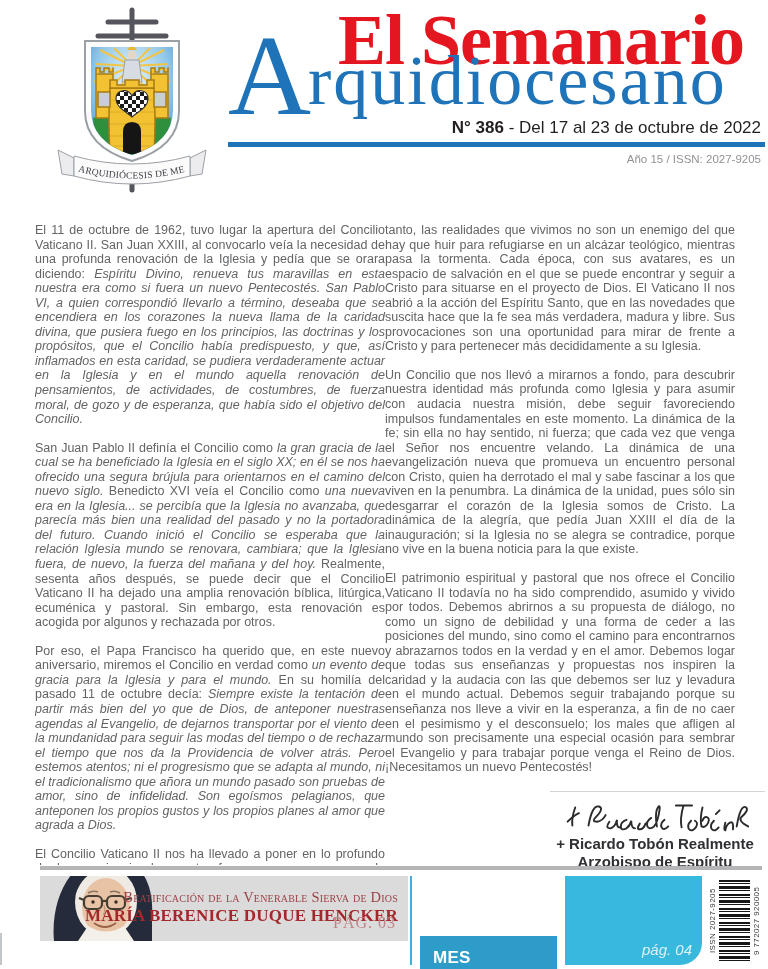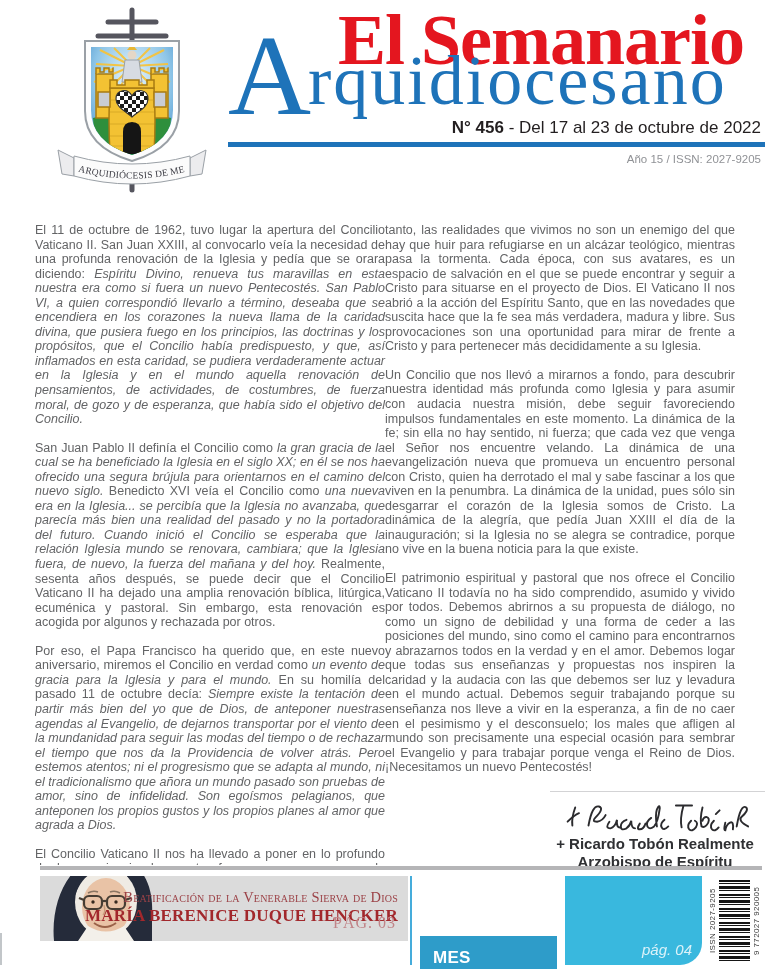--- a/index.html
+++ b/index.html
@@ -144,21 +144,21 @@
           <textPath href="#ribArc" startOffset="2">ARQUIDIÓCESIS DE MEDELLÍN</textPath>
         </text>
       </g>
     </svg>
   </div>
 
   <div class="abs masthead-right">
     <div class="big-a">A</div>
     <div class="t-red">El Semanario</div>
     <div class="t-blue">rquidiocesano</div>
-    <div class="issue-line"><span class="num">N° 456</span><span> - Del 17 al 23 de octubre de 2022</span></div>
+    <div class="issue-line"><span class="num">N° 386</span><span> - Del 17 al 23 de octubre de 2022</span></div>
     <div class="blue-rule"></div>
     <div class="meta-line">Año 15 / ISSN: 2027-9205</div>
   </div>
 
 
   <div class="abs article">
     <div class="col">
         <p><span>El 11 de octubre de 1962, tuvo lugar la apertura del Concilio Vaticano II. San Juan XXIII, al convocarlo veía la necesidad de una profunda renovación de la Iglesia y pedía que se orara diciendo: </span><span class="it">Espíritu Divino, renueva tus maravillas en esta nuestra era como si fuera un nuevo Pentecostés. San Pablo VI, a quien correspondió llevarlo a término, deseaba que se encendiera en los corazones la nueva llama de la caridad divina, que pusiera fuego en los principios, las doctrinas y los propósitos, que el Concilio había predispuesto, y que, así inflamados en esta caridad, se pudiera verdaderamente actuar en la Iglesia y en el mundo aquella renovación de pensamientos, de actividades, de costumbres, de fuerza moral, de gozo y de esperanza, que había sido el objetivo del Concilio.</span></p>
         <p><span>San Juan Pablo II definía el Concilio como </span><span class="it">la gran gracia de la cual se ha beneficiado la Iglesia en el siglo XX; en él se nos ha ofrecido una segura brújula para orientarnos en el camino del nuevo siglo. </span><span>Benedicto XVI veía el Concilio como </span><span class="it">una nueva era en la Iglesia... se percibía que la Iglesia no avanzaba, que parecía más bien una realidad del pasado y no la portadora del futuro. Cuando inició el Concilio se esperaba que la relación Iglesia mundo se renovara, cambiara; que la Iglesia fuera, de nuevo, la fuerza del mañana y del hoy. </span><span>Realmente, sesenta años después, se puede decir que el Concilio Vaticano II ha dejado una amplia renovación bíblica, litúrgica, ecuménica y pastoral. Sin embargo, esta renovación es acogida por algunos y rechazada por otros.</span></p>
         <p><span>Por eso, el Papa Francisco ha querido que, en este nuevo aniversario, miremos el Concilio en verdad como </span><span class="it">un evento de gracia para la Iglesia y para el mundo. </span><span>En su homilía del pasado 11 de octubre decía: </span><span class="it">Siempre existe la tentación de partir más bien del yo que de Dios, de anteponer nuestras agendas al Evangelio, de dejarnos transportar por el viento de la mundanidad para seguir las modas del tiempo o de rechazar el tiempo que nos da la Providencia de volver atrás. Pero estemos atentos; ni el progresismo que se adapta al mundo, ni el tradicionalismo que añora un mundo pasado son pruebas de amor, sino de infidelidad. Son egoísmos pelagianos, que anteponen los propios gustos y los propios planes al amor que agrada a Dios.</span></p>

